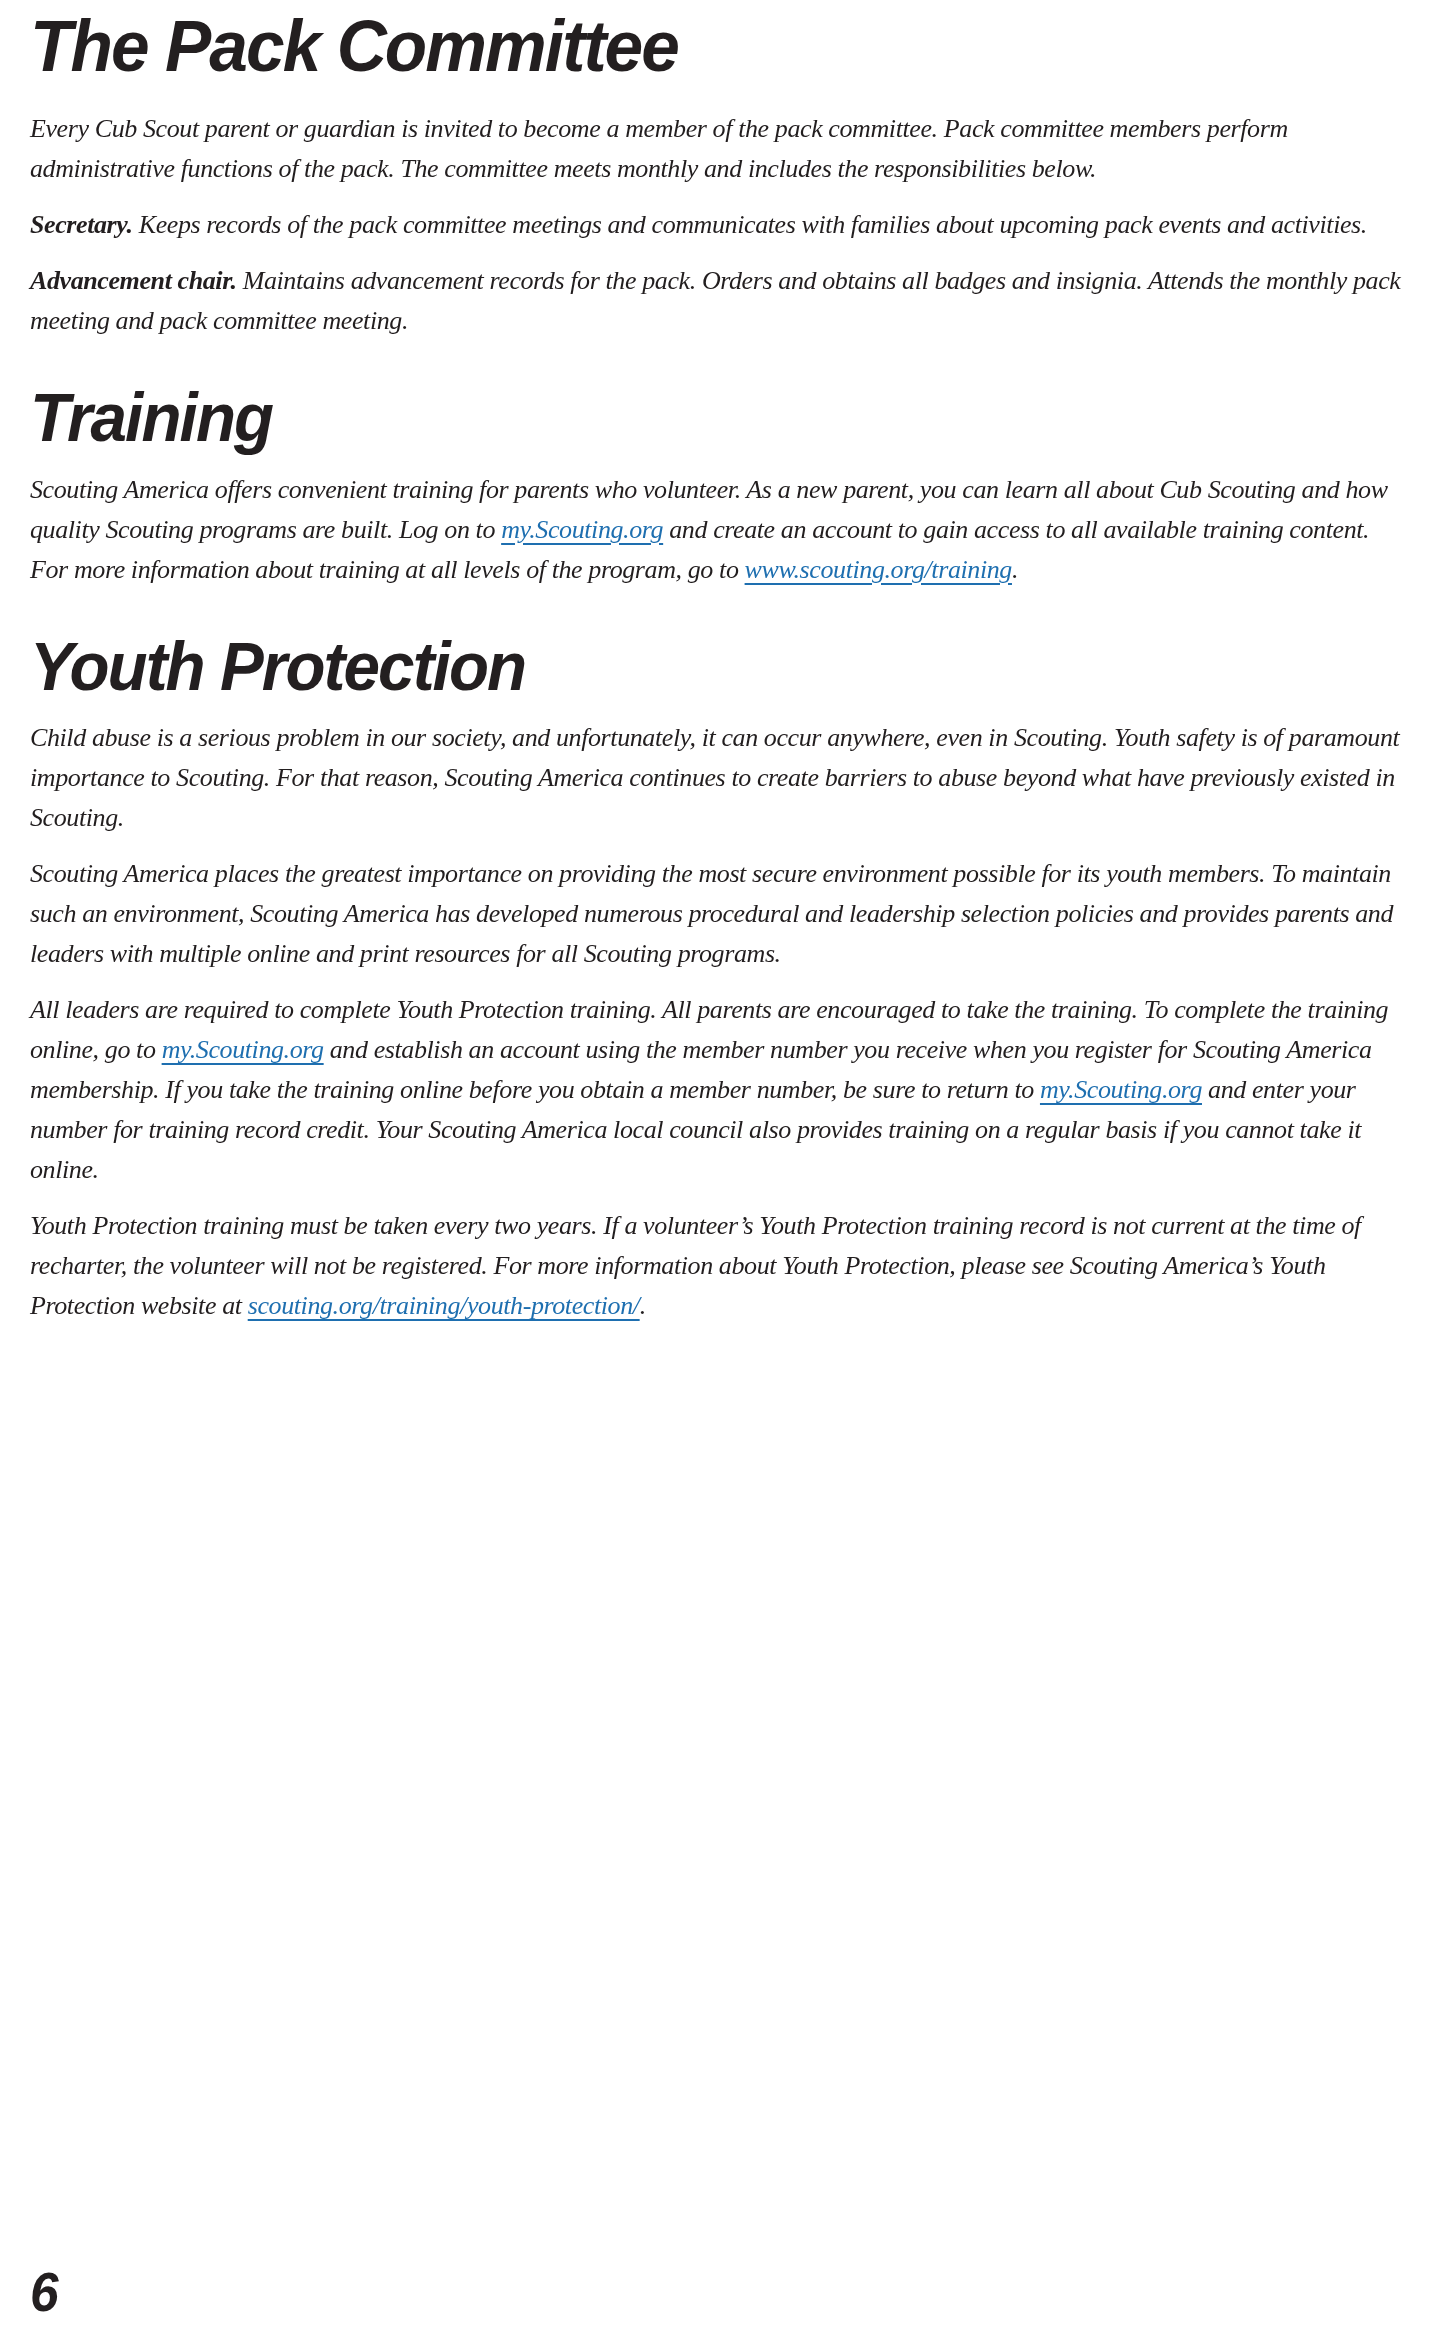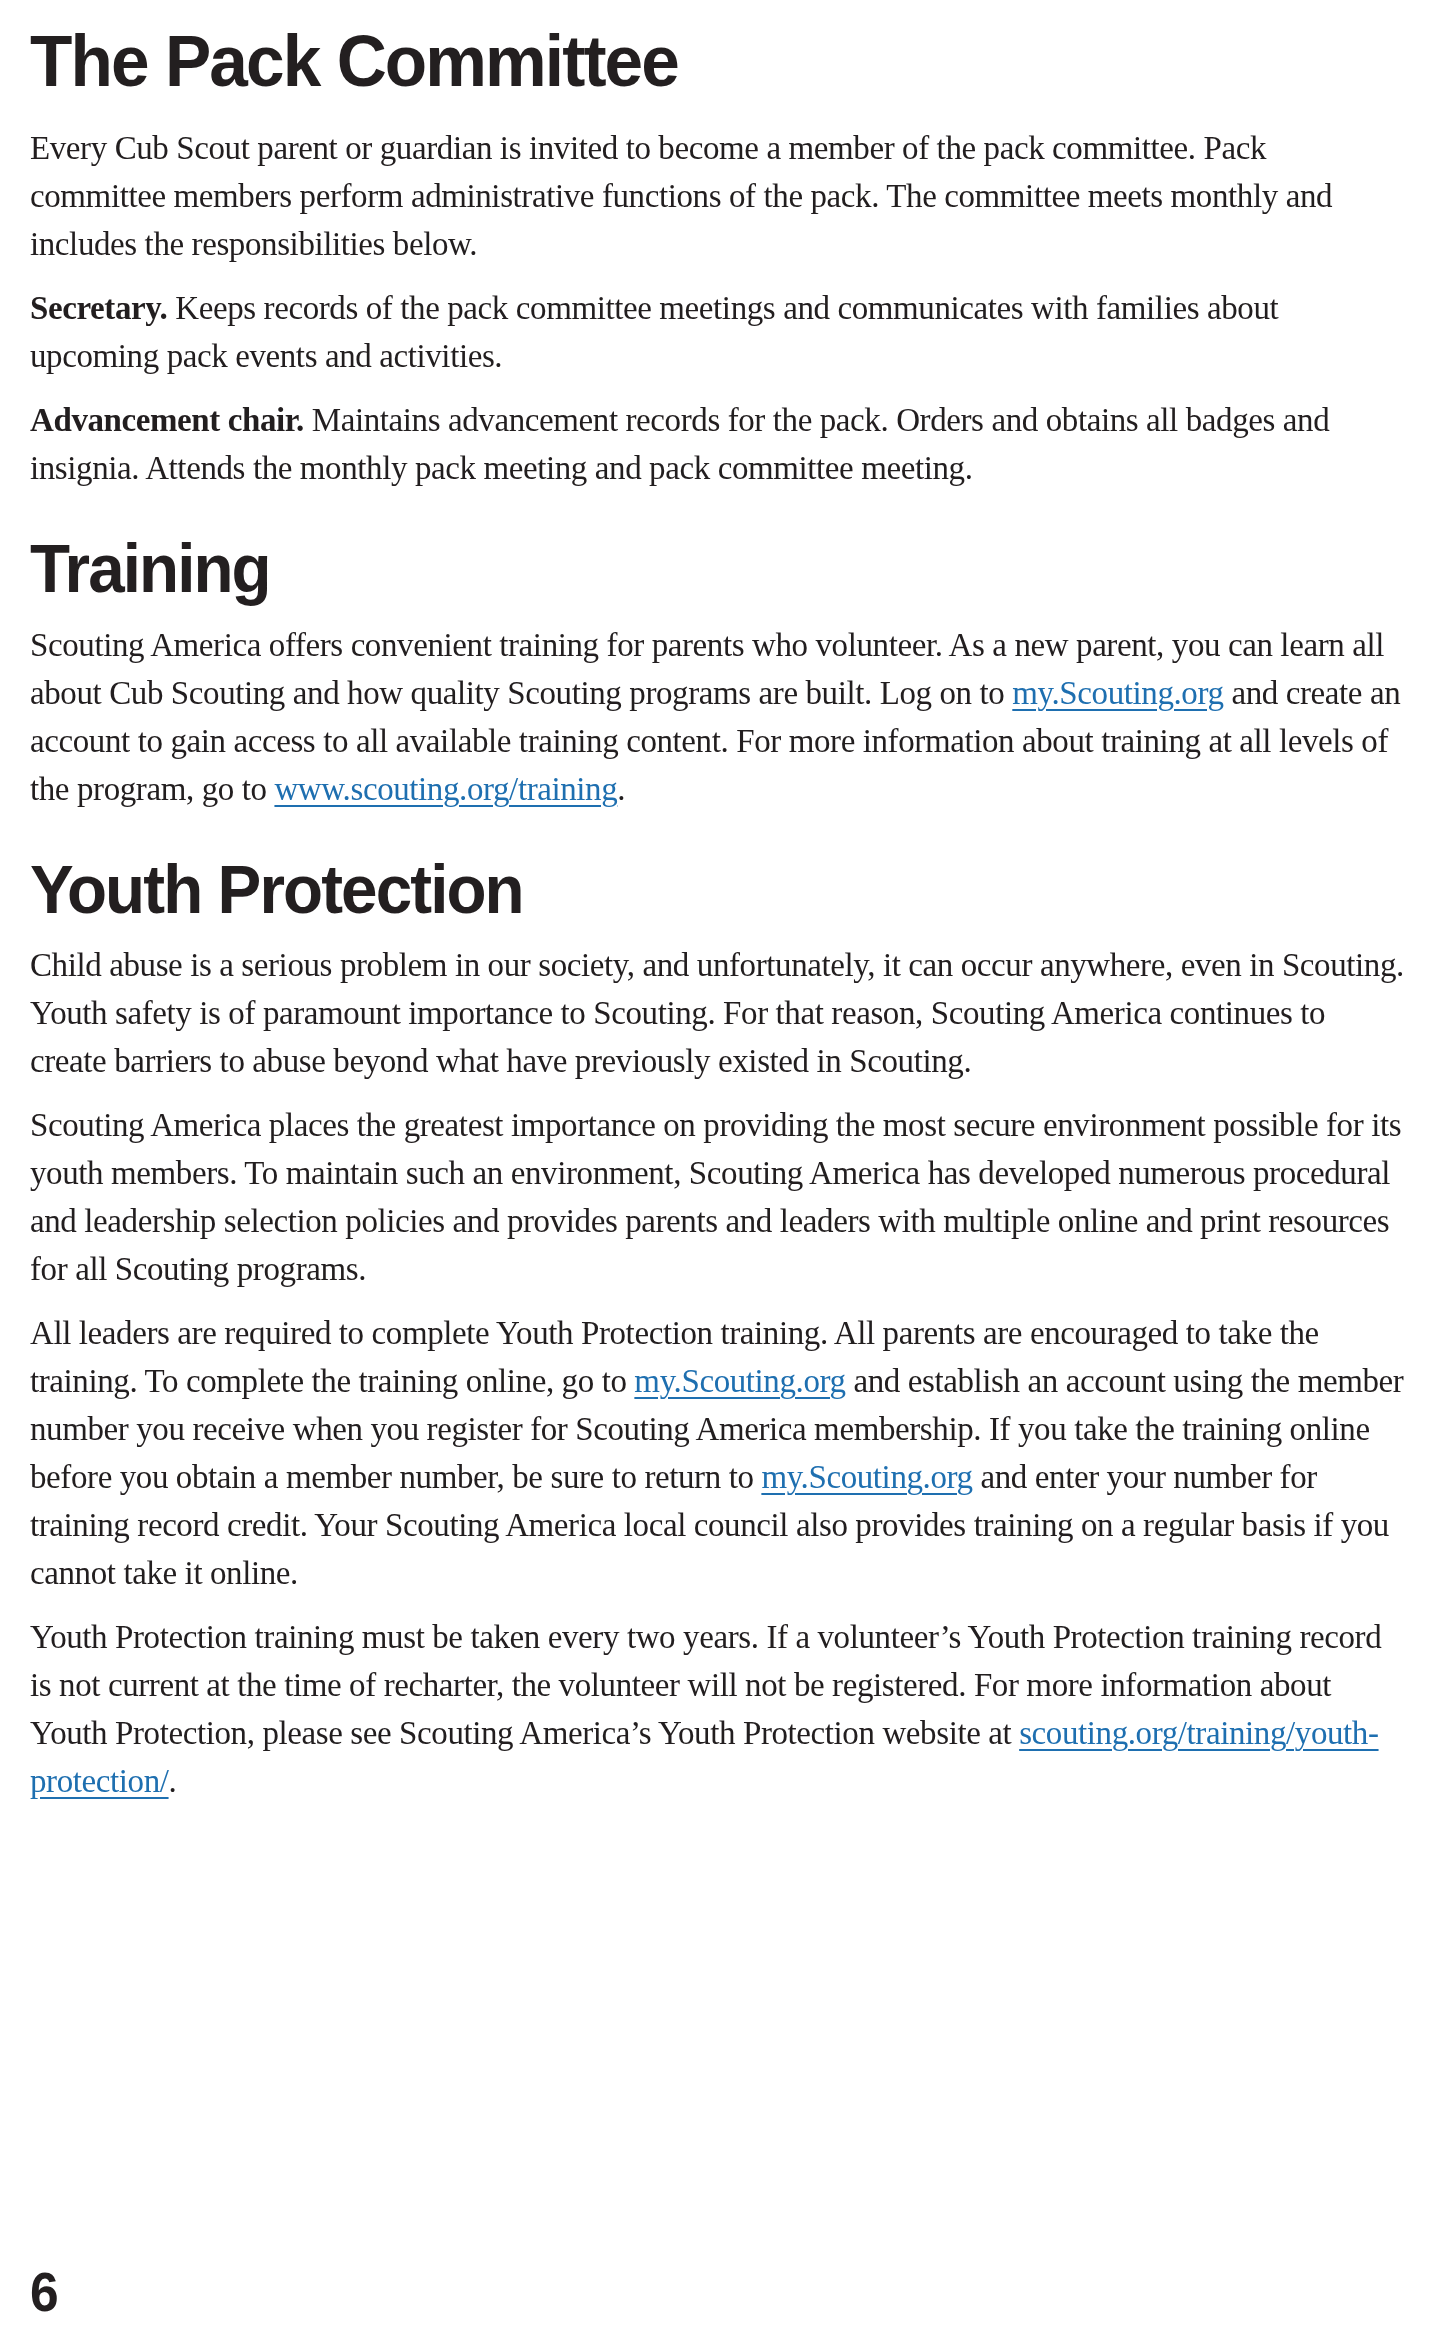--- a/index.html
+++ b/index.html
@@ -5,25 +5,26 @@
   html, body {
     margin: 0;
     padding: 0;
     background: #ffffff;
   }
   .page {
     position: relative;
     width: 1436px;
     height: 2332px;
     box-sizing: border-box;
-    padding: 24px 28px 0 30px;
+    padding: 9px 28px 0 30px;
     background: #ffffff;
     font-family: "Liberation Serif", serif;
     color: #221e1f;
     overflow: hidden;
+    font-style: italic;
   }
   .page-title {
     font-family: "Liberation Sans", sans-serif;
     font-weight: bold;
     font-size: 73px;
     line-height: 1.02;
     letter-spacing: -2px;
     color: #231f20;
     margin: 0 0 26px 0;
     transform: scaleX(0.95);
@@ -36,22 +37,22 @@
     font-size: 69px;
     line-height: 1.02;
     letter-spacing: -2px;
     color: #231f20;
     margin: 42px 0 16px 0;
     transform: scaleX(0.95);
     transform-origin: left center;
     white-space: nowrap;
   }
   p.body {
-    font-size: 33px;
-    line-height: 48px;
+    font-size: 26px;
+    line-height: 40px;
     letter-spacing: -0.4px;
     margin: 0 0 16px 0;
     max-width: 1382px;
   }
   .role-name {
     font-weight: bold;
   }
   a.link {
     color: #1e6fb0;
     text-decoration: underline;

